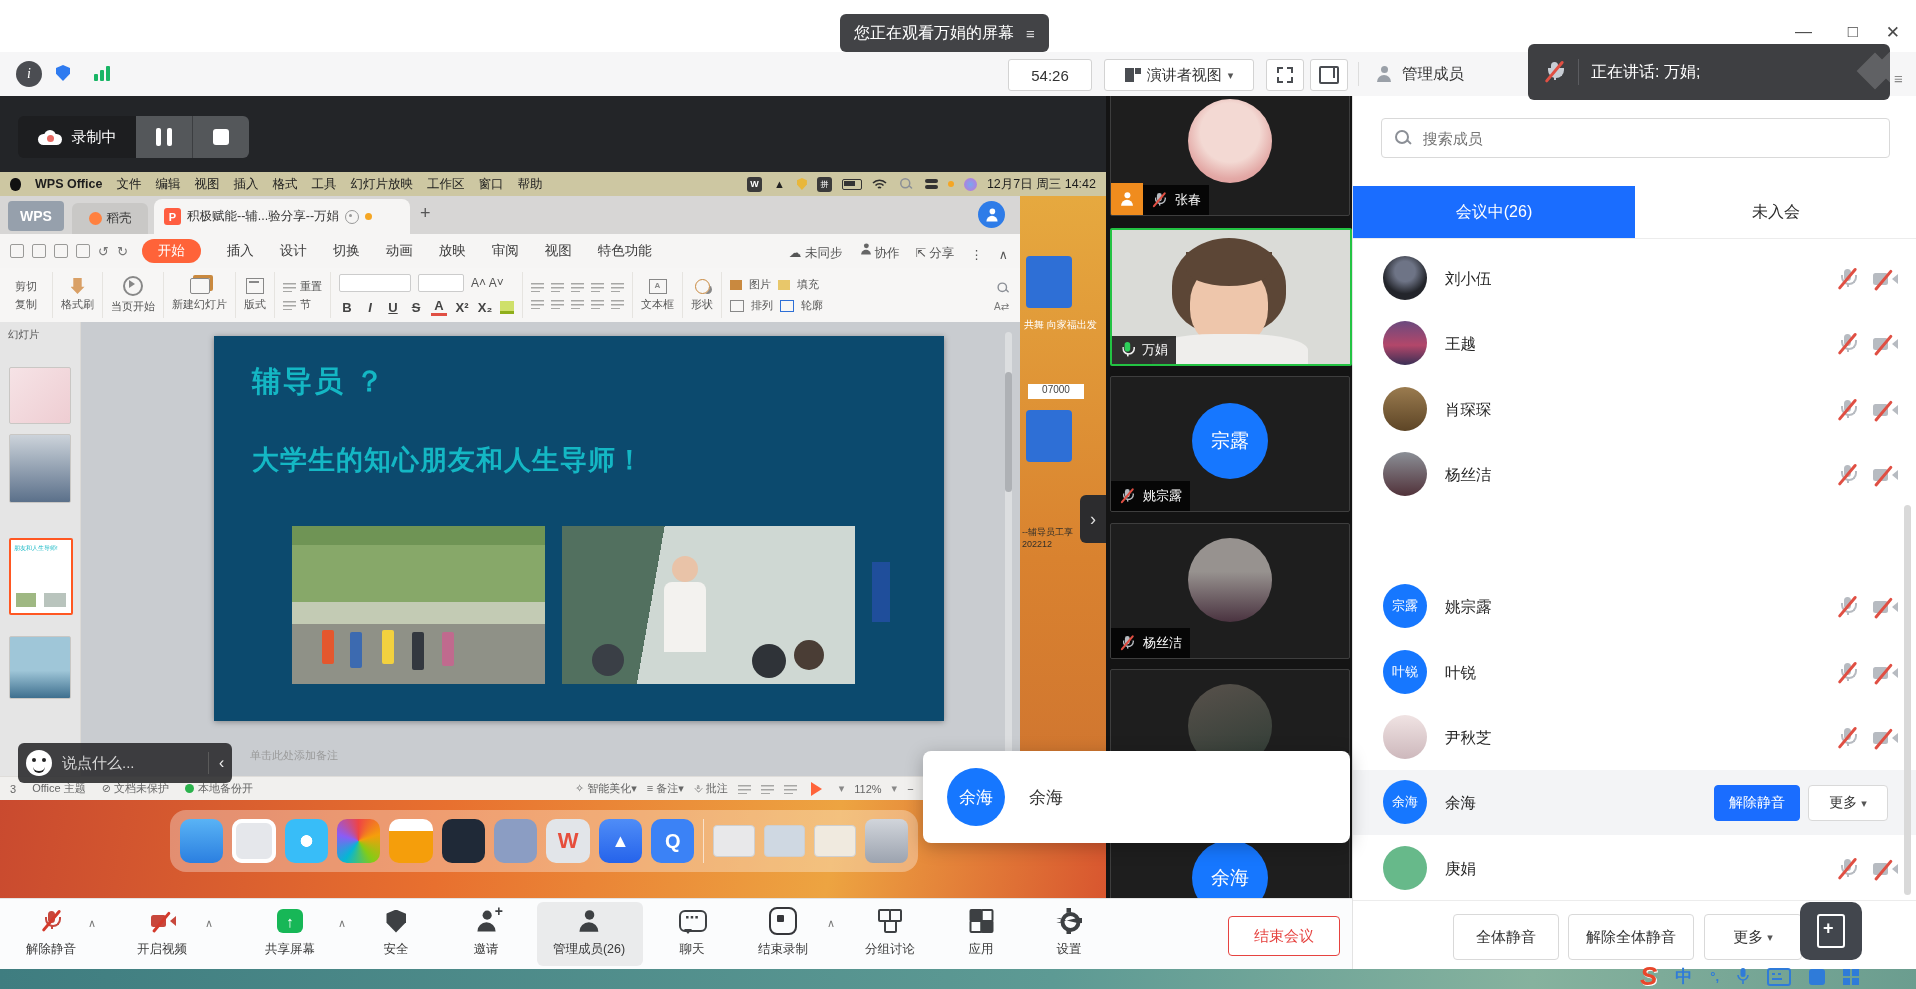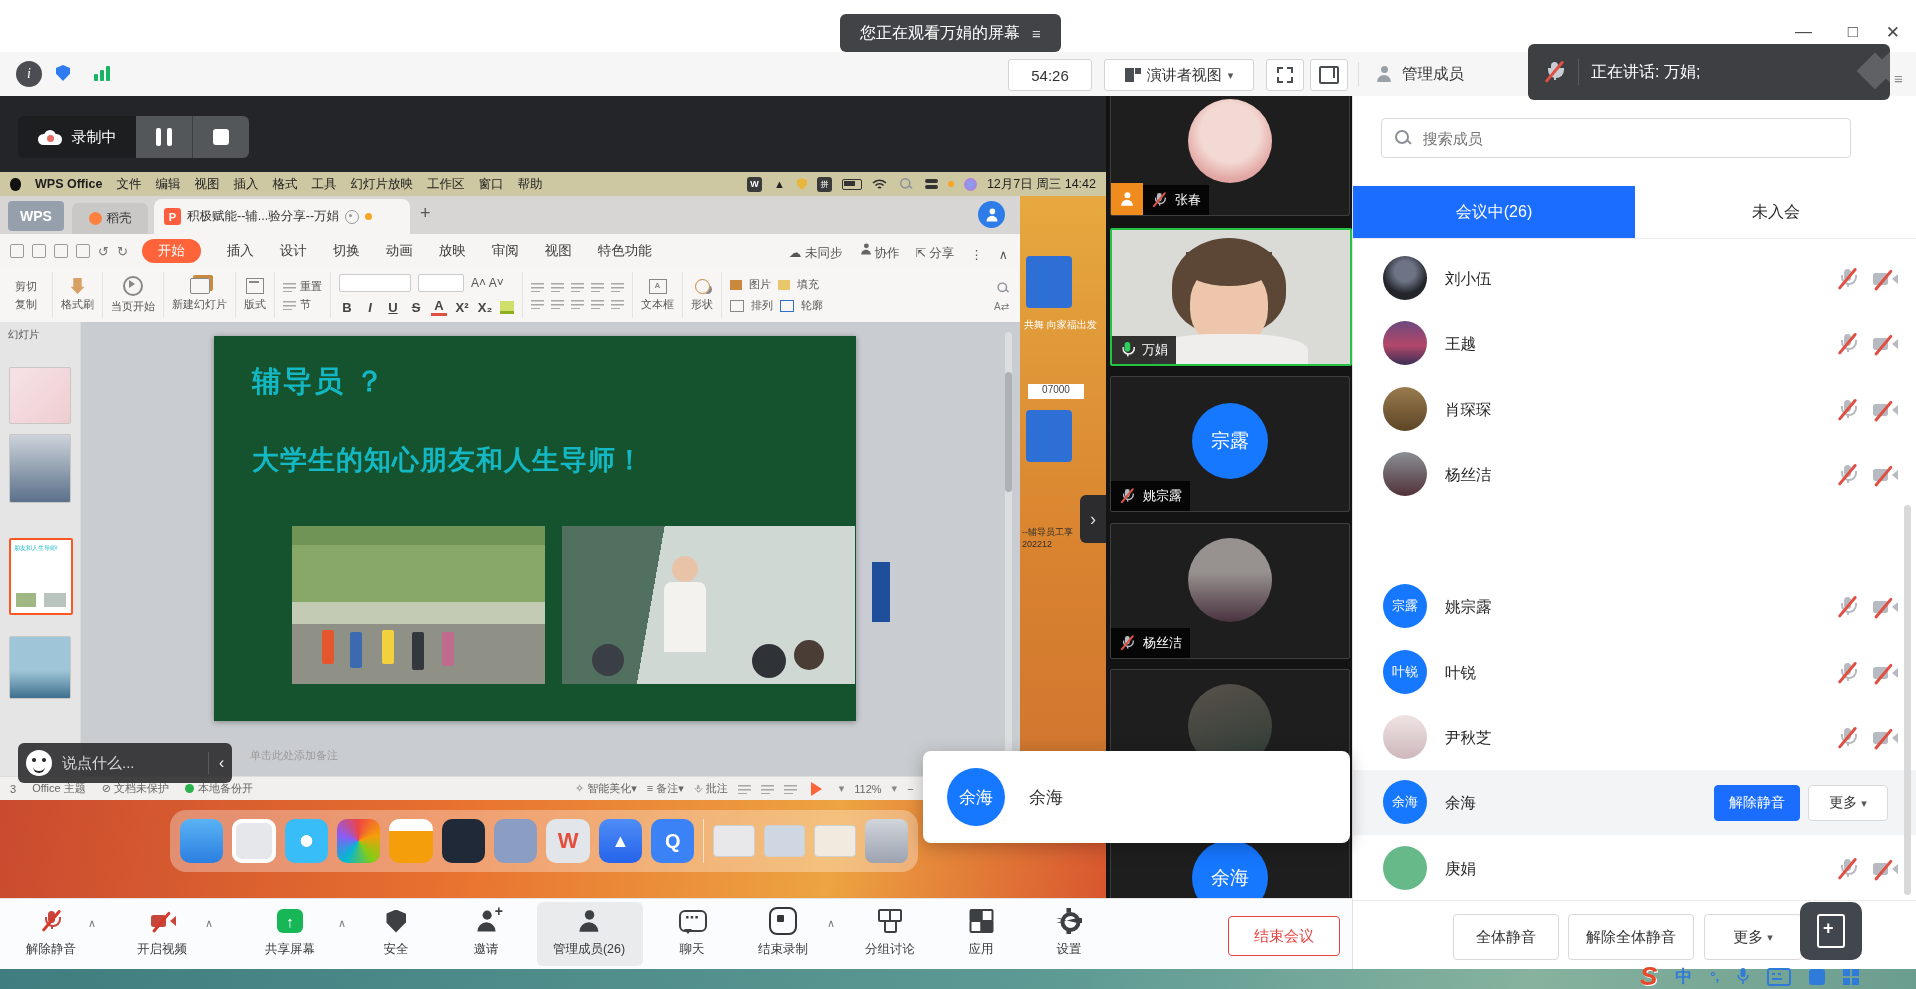--- a/index.html
+++ b/index.html
@@ -79,21 +79,21 @@
     background:
      linear-gradient(#4a4d52,#4a4d52) 0 0/6px 2px no-repeat, linear-gradient(#4a4d52,#4a4d52) 0 0/2px 6px no-repeat,
      linear-gradient(#4a4d52,#4a4d52) 100% 0/6px 2px no-repeat, linear-gradient(#4a4d52,#4a4d52) 100% 0/2px 6px no-repeat,
      linear-gradient(#4a4d52,#4a4d52) 0 100%/6px 2px no-repeat, linear-gradient(#4a4d52,#4a4d52) 0 100%/2px 6px no-repeat,
      linear-gradient(#4a4d52,#4a4d52) 100% 100%/6px 2px no-repeat, linear-gradient(#4a4d52,#4a4d52) 100% 100%/2px 6px no-repeat}
   .ic-side{position:relative;width:16px;height:14px;display:inline-block;border:2px solid #4a4d52;border-radius:2px}
   .ic-side::after{content:"";position:absolute;right:2px;top:0;width:2px;height:10px;background:#4a4d52}
   
   .titlebar{position:absolute;left:0;top:0;width:1916px;height:52px;background:#fff}
   .share-toast{position:absolute;left:840px;top:14px;height:38px;display:flex;align-items:center;gap:12px;
-     padding:0 20px;background:rgba(56,57,60,.95);border-radius:6px;color:#fff;font-size:16px;z-index:30}
+     padding:0 14px;background:rgba(56,57,60,.95);border-radius:6px;color:#fff;font-size:16px;z-index:30}
   .wctl{position:absolute;top:22px;font-size:17px;color:#4a4a4a;z-index:31;cursor:default}
   .topbar{position:absolute;left:0;top:52px;width:1916px;height:44px;background:#f6f6f7;border-bottom:1px solid #e2e2e2}
   .tbox{position:absolute;display:flex;align-items:center;justify-content:center;gap:6px;height:30px;top:7px;
       background:#fff;border:1px solid #d3d3d3;border-radius:3px;font-size:15px;color:#333}
   .vsep{position:absolute;top:10px;width:1px;height:24px;background:#ddd}
   .speak-toast{position:absolute;left:1528px;top:44px;width:362px;height:56px;background:rgba(52,53,56,.95);
      border-radius:6px;display:flex;align-items:center;color:#fff;font-size:16px;z-index:40;overflow:hidden}
   .wm{position:absolute;right:28px;top:10px;opacity:.18}
   .wm b{position:absolute;width:26px;height:26px;background:#fff;transform:rotate(45deg)}
   
@@ -137,21 +137,21 @@
   .fmtb{font-size:13px;color:#444;width:16px;text-align:center}
   .sqi{width:12px;height:12px;border:1.5px solid #9a9florida;border:1.5px solid #9a9a98;border-radius:2px;display:inline-block}
   .selbox{width:70px;height:16px;border:1px solid #ccc;background:#fff;border-radius:2px}
   .tinygrid{width:13px;height:11px;background:linear-gradient(#a7a7a5,#a7a7a5) 0 2px/13px 1.5px no-repeat,
      linear-gradient(#a7a7a5,#a7a7a5) 0 6px/13px 1.5px no-repeat,linear-gradient(#a7a7a5,#a7a7a5) 0 10px/9px 1.5px no-repeat;display:inline-block}
   .wbody{position:absolute;left:0;top:126px;width:1020px;height:454px;background:#c9ccd0}
   .spanel{position:absolute;left:0;top:0;width:80px;height:454px;background:#e5e5e5;border-right:1px solid #dcdad7;font-size:10.5px;color:#555}
   .thumb{position:absolute;left:9px;width:60px;border:1px solid #c9c7c4;border-radius:2px;background:#fff}
   .thumb.sel{border:2px solid #ff5722}
   .canvas{position:absolute;left:80px;top:0;width:940px;height:454px}
-  .slide{position:absolute;left:134px;top:14px;width:642px;height:385px;background:#14532d;box-shadow:0 1px 6px rgba(0,0,0,.35)}
+  .slide{position:absolute;left:134px;top:14px;width:730px;height:385px;background:#0c4a6e;box-shadow:0 1px 6px rgba(0,0,0,.35)}
   .stitle{position:absolute;left:38px;top:26px;font-size:29px;font-weight:bold;color:#14b7c4;letter-spacing:2px}
   .ssub{position:absolute;left:38px;top:106px;font-size:27px;font-weight:bold;color:#14b7c4;letter-spacing:1px}
   .photo{position:absolute;top:190px;height:158px;overflow:hidden}
   .figure{position:absolute;border-radius:2px}
   .vscroll{position:absolute;right:8px;top:10px;width:7px;height:430px;background:#dcdee0;border-radius:4px}
   .vscroll::after{content:"";position:absolute;left:0;top:40px;width:7px;height:120px;background:#aeb1b5;border-radius:4px}
   .wstatus{position:absolute;left:0;top:580px;width:1020px;height:24px;background:#f1f0ee;border-top:1px solid #dfddda;
      display:flex;align-items:center;font-size:11px;color:#666;gap:16px;padding:0 10px;box-sizing:border-box}
   .wsr{margin-left:auto;display:flex;align-items:center;gap:10px}
   .playtri{width:0;height:0;border:7px solid transparent;border-left:11px solid #ff6339;margin-left:4px}
@@ -185,21 +185,21 @@
   .face-bg{position:absolute;inset:0;background:#dadbd7}
   .hair{position:absolute;left:60px;top:8px;width:114px;height:96px;background:#5c4636;border-radius:50% 50% 42% 42%}
   .facesk{position:absolute;left:78px;top:34px;width:78px;height:84px;background:#eec6ab;border-radius:46%}
   .fring{position:absolute;left:74px;top:22px;width:86px;height:34px;background:#5c4636;border-radius:0 0 60% 60%}
   .sweater{position:absolute;left:40px;top:104px;width:156px;height:40px;background:#efeeec;border-radius:40% 40% 0 0}
   
   .jtoast{position:absolute;left:923px;top:751px;width:427px;height:92px;background:#fff;border-radius:8px;
      box-shadow:0 4px 18px rgba(0,0,0,.25);z-index:25;display:flex;align-items:center;gap:24px;padding:0 24px;box-sizing:border-box}
   
   .panel{position:absolute;left:1352px;top:96px;width:564px;height:873px;background:#fff;border-left:1px solid #e3e3e3;box-sizing:border-box}
-  .searchbox{position:absolute;left:28px;top:22px;width:470px;height:40px;border:1px solid #d9d9d9;border-radius:4px;
+  .searchbox{position:absolute;left:28px;top:22px;width:509px;height:40px;border:1px solid #d9d9d9;border-radius:4px;
      display:flex;align-items:center;gap:10px;padding:12px 12px;box-sizing:border-box}
   .searchbox input{border:none;outline:none;font-size:15px;width:100%;font-family:inherit;color:#333;background:transparent}
   .ptabs{position:absolute;left:0;top:90px;width:564px;height:52px;display:flex;border-bottom:1px solid #ececec}
   .ptab{flex:1;display:flex;align-items:center;justify-content:center;font-size:16px;color:#2b2b2b;background:#fff}
   .ptab.on{background:#1a6dff;color:#fff}
   .mrow{position:absolute;left:0;width:564px;height:65px}
   .mrow.sel{background:#f3f4f6}
   .mav{position:absolute;left:30px;top:10px;width:44px;height:44px;border-radius:50%;display:flex;align-items:center;justify-content:center;font-size:13px;color:#fff}
   .mname{position:absolute;left:92px;top:0;line-height:65px;font-size:15.5px;color:#262626}
   .rics{position:absolute;right:20px;top:21px;display:flex;gap:12px}

